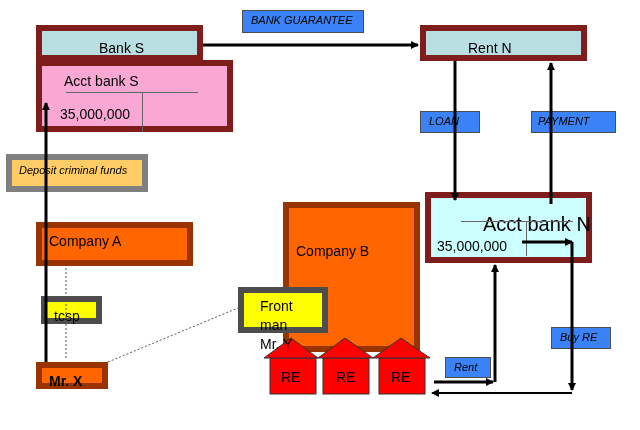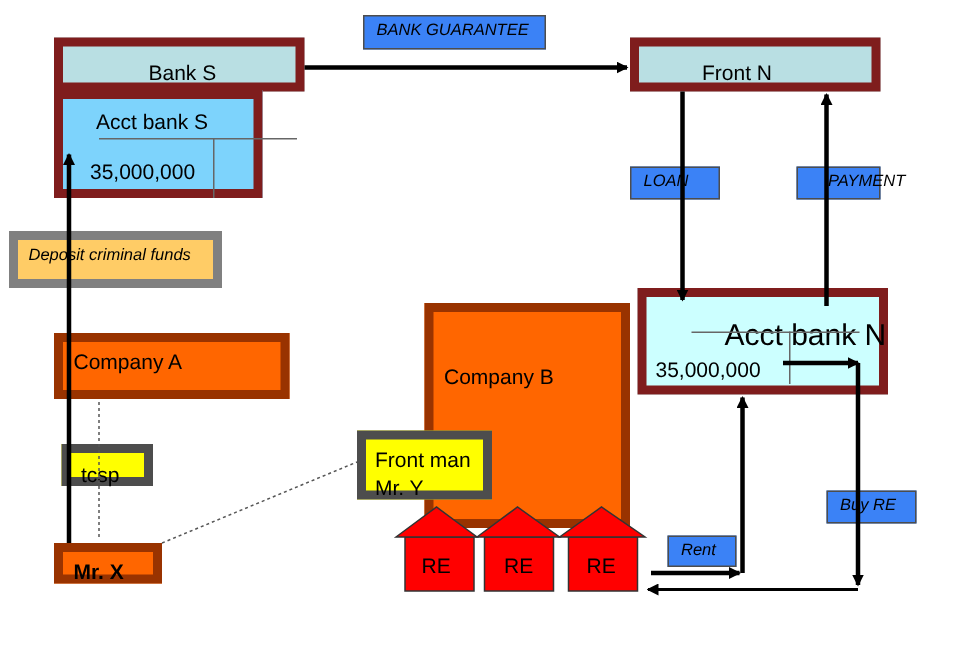--- a/index.html
+++ b/index.html
@@ -15,45 +15,45 @@
 </head>
 <body>
 
 <div class="box" style="left:283px;top:202px;width:137px;height:150px;background:#ff6600;border-color:#993300;">
   <span class="lbl" style="left:7px;top:35px;font-size:14px;">Company B</span>
 </div>
 
 <div class="box" style="left:36px;top:25px;width:167px;height:36px;background:#b9dfe3;">
   <span class="lbl" style="left:57px;top:9px;font-size:14px;">Bank S</span>
 </div>
-<div class="box" style="left:36px;top:60px;width:139px;height:72px;background:#7dd3fc;">
+<div class="box" style="left:36px;top:60px;width:197px;height:72px;background:#f9a8d4;">
   <span class="lbl" style="left:22px;top:7px;font-size:14px;">Acct bank S</span>
   <div style="position:absolute;left:24px;top:26px;width:132px;height:1px;background:#666;"></div>
   <div style="position:absolute;left:100px;top:26px;width:1px;height:40px;background:#666;"></div>
   <span class="lbl" style="left:18px;top:40px;font-size:14px;">35,000,000</span>
 </div>
 
 <div class="box" style="left:420px;top:25px;width:167px;height:36px;background:#b9dfe3;">
-  <span class="lbl" style="left:42px;top:9px;font-size:14px;">Front N</span>
+  <span class="lbl" style="left:42px;top:9px;font-size:14px;">Rent N</span>
 </div>
 
 <div class="box" style="left:425px;top:192px;width:167px;height:71px;background:#ccffff;">
   <span class="lbl" style="left:52px;top:15px;font-size:20px;">Acct bank N</span>
   <div style="position:absolute;left:30px;top:23px;width:112px;height:1px;background:#666;"></div>
   <div style="position:absolute;left:95px;top:23px;width:1px;height:35px;background:#666;"></div>
   <span class="lbl" style="left:6px;top:40px;font-size:14px;">35,000,000</span>
 </div>
 
 <div class="tag" style="left:242px;top:10px;width:122px;height:23px;">
   <span>BANK GUARANTEE</span>
 </div>
 <div class="tag" style="left:420px;top:111px;width:60px;height:22px;">
   <span>LOAN</span>
 </div>
-<div class="tag" style="left:531px;top:111px;width:56px;height:22px;padding-left:20px;">
+<div class="tag" style="left:531px;top:111px;width:85px;height:22px;padding-left:6px;">
   <span>PAYMENT</span>
 </div>
 <div class="tag" style="left:445px;top:357px;width:46px;height:21px;">
   <span>Rent</span>
 </div>
 <div class="tag" style="left:551px;top:327px;width:60px;height:22px;">
   <span>Buy RE</span>
 </div>
 
 <div class="box" style="left:6px;top:154px;width:142px;height:38px;background:#ffcc66;border-color:#808080;font-style:italic;font-size:11px;padding:3px 0 0 7px;line-height:14px;">
@@ -109,16 +109,16 @@
   <g>
     <rect x="379" y="358" width="46" height="36" fill="#ff0000" stroke="#333" stroke-width="1"></rect>
     <polygon points="373,358 401,338 430,358" fill="#ff0000" stroke="#333" stroke-width="1"></polygon>
   </g>
 </svg>
 
 <span class="lbl" style="left:281px;top:369px;font-size:14px;">RE</span>
 <span class="lbl" style="left:336px;top:369px;font-size:14px;">RE</span>
 <span class="lbl" style="left:391px;top:369px;font-size:14px;">RE</span>
 
-<div class="box" style="left:238px;top:287px;width:90px;height:46px;background:#ffff00;border-color:#4d4d4d;font-size:14px;padding:4px 0 0 6px;line-height:19px;">
+<div class="box" style="left:238px;top:287px;width:90px;height:46px;background:#ffff00;border-color:#4d4d4d;font-size:14px;padding:4px 0 0 16px;line-height:19px;">
   <div>Front man</div>
   <div>Mr. Y</div>
 </div>
 
 </body></html>

